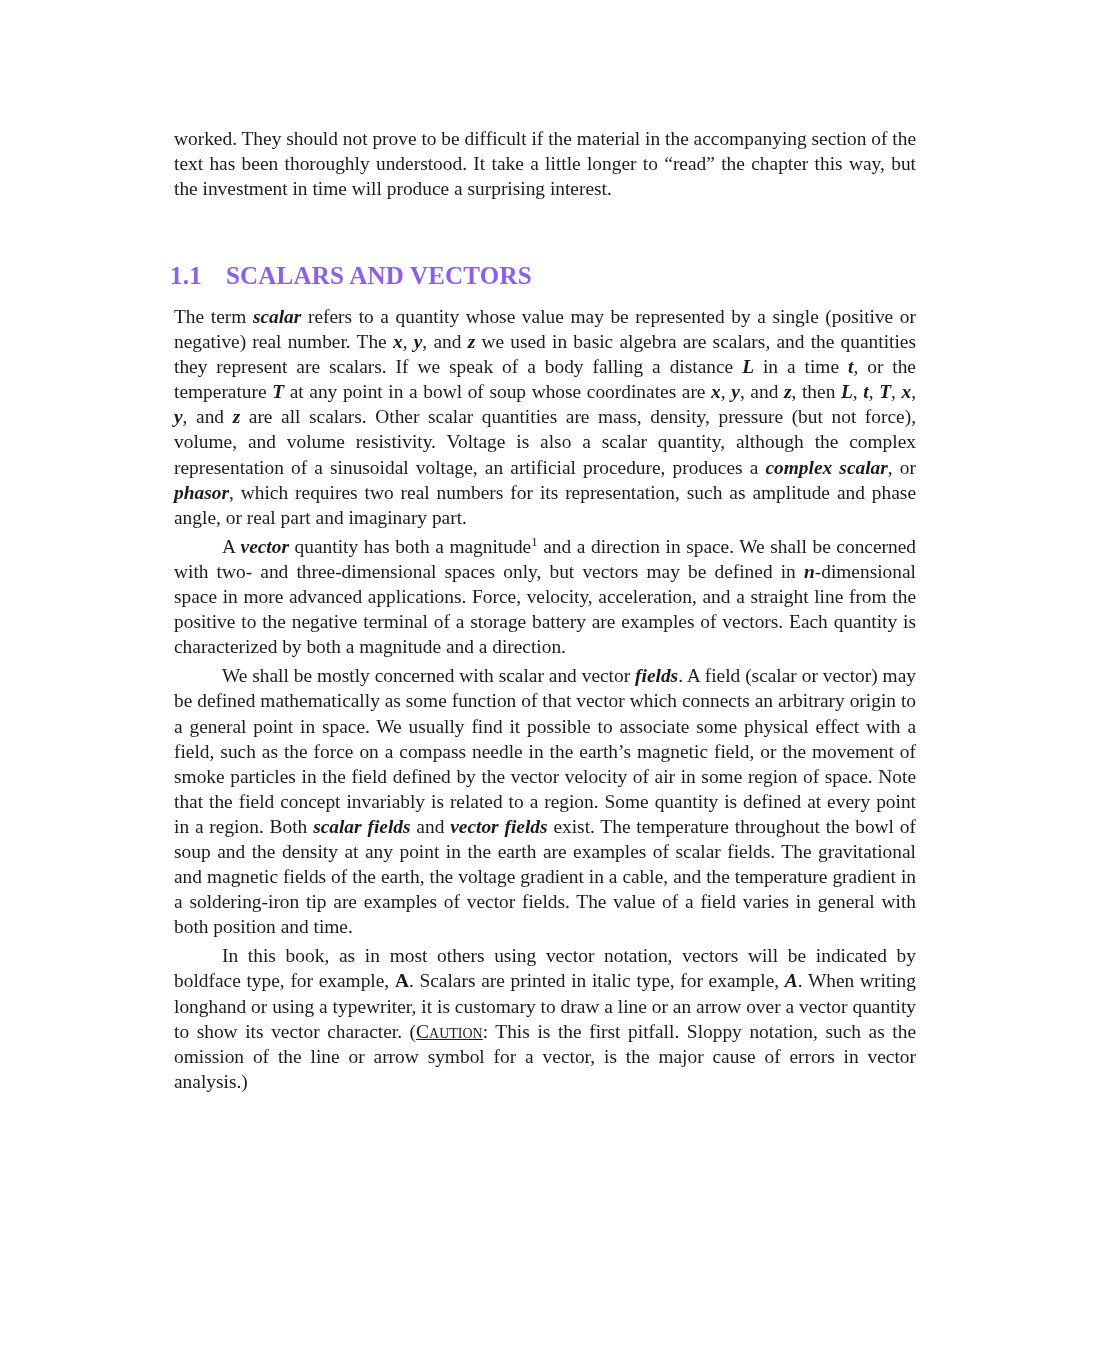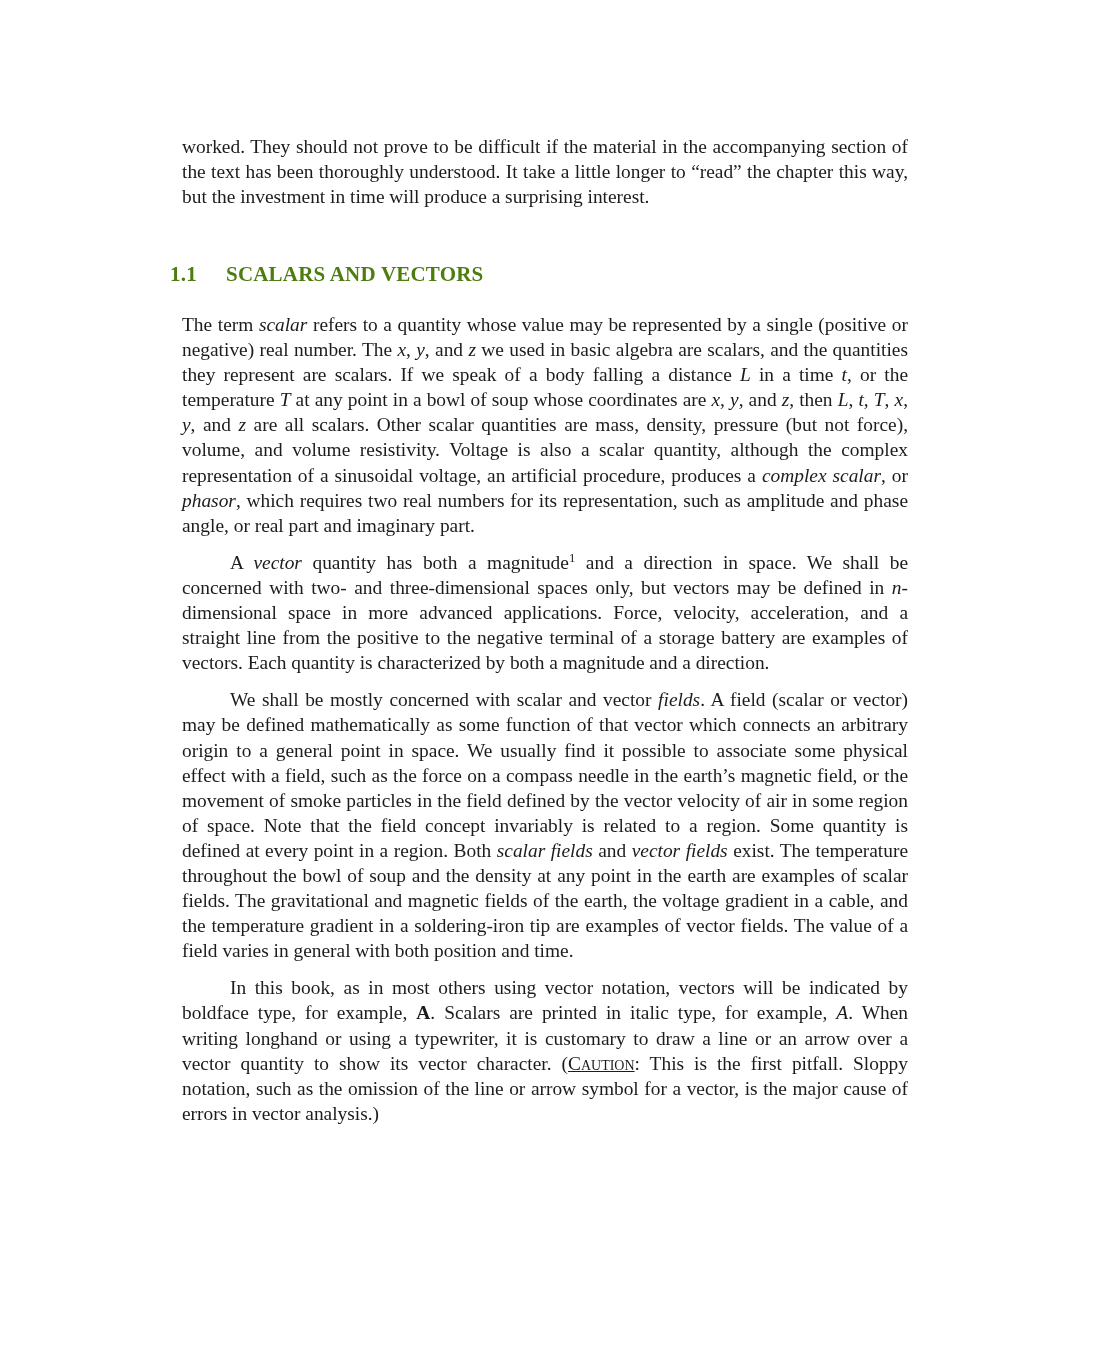--- a/index.html
+++ b/index.html
@@ -18,59 +18,59 @@
 
   .page {
     position: absolute;
     left: 170px;
     top: 0;
     width: 750px;
     height: 1369px;
   }
 
   p.body {
-    margin: 12px;
+    margin: 4px;
     font-size: 19.4px;
     line-height: 25.1px;
     text-align: justify;
     text-justify: inter-word;
     -webkit-hyphens: none;
     hyphens: none;
     color: #1c1c1c;
   }
   p.body.indent {
     text-indent: 48px;
   }
   p.body + p.body {
     margin-top: 0;
   }
 
-  i, .it { font-style: italic; }
+  i, .it { font-style: italic; font-weight: bold; }
   b, .bf { font-weight: bold; }
 
   sup.fn {
     font-size: 0.66em;
     vertical-align: 0.52em;
     line-height: 0;
   }
 
   .smallcaps {
     font-variant: small-caps;
     text-decoration: underline;
   }
 
   
   .section-heading {
     position: absolute;
     top: 262px;
     left: 0;
     width: 750px;
-    color: #4d7c0f;
+    color: #8b5cf6;
     font-weight: bold;
-    font-size: 21px;
+    font-size: 25px;
     letter-spacing: 0.2px;
     white-space: nowrap;
   }
   .section-heading .num {
     display: inline-block;
     width: 56px;
   }
   .section-heading .ttl {
     display: inline-block;
   }

